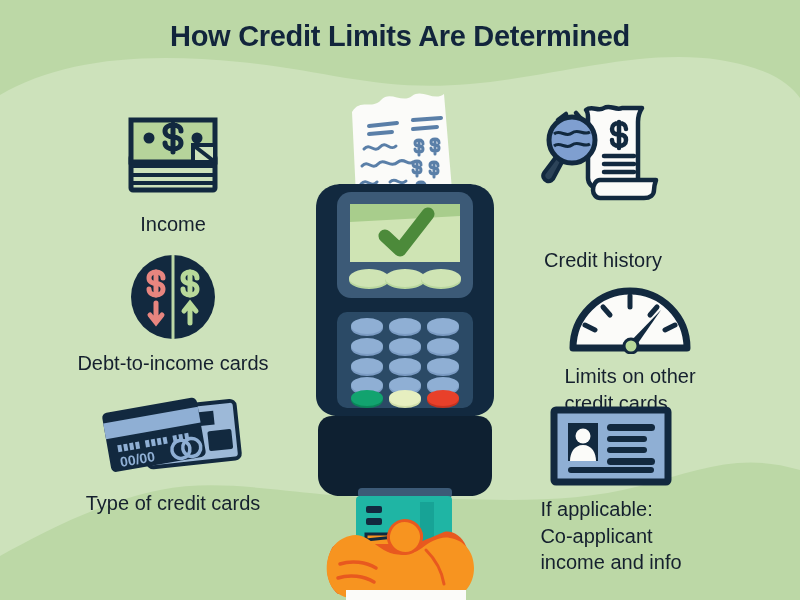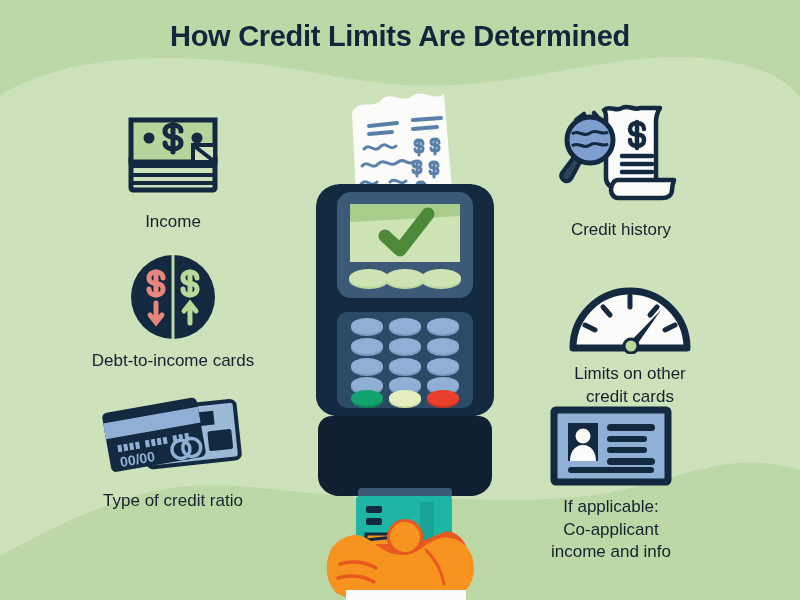--- a/index.html
+++ b/index.html
@@ -42,31 +42,31 @@
     align-items: center;
     z-index: 6;
   }
   .item .icon-wrap {
     display: flex;
     align-items: center;
     justify-content: center;
   }
   .item .caption {
     margin-top: 9px;
-    text-align: center;
-    font-size: 17px;
+    text-align: left;
+    font-size: 20px;
     line-height: 1.33;
     color: #15202e;
     white-space: pre-line;
   }
 
   #item-income        { left: 58px;  top: 112px; }
   #item-dti           { left: 58px;  top: 253px; }
   #item-cardtype      { left: 58px;  top: 395px; }
-  #item-history       { left: 506px; top: 100px; }
+  #item-history       { left: 488px; top: 100px; gap: 28px; }
   #item-limits        { left: 515px; top: 284px; }
   #item-coapplicant   { left: 496px; top: 405px; }
 
   #terminal-scene {
     position: absolute;
     left: 280px;
     top: 78px;
     width: 250px;
     height: 522px;
     z-index: 4;
@@ -153,21 +153,21 @@
             <rect x="74" y="44" width="4" height="7"></rect>
             <rect x="80" y="44" width="4" height="7"></rect>
             <rect x="86" y="44" width="4" height="7"></rect>
           </g>
           <text x="18" y="66" fill="#8fafd4" font-family="Liberation Sans, sans-serif" font-size="14" font-weight="bold">00/00</text>
           <circle cx="80" cy="59" r="9" fill="none" stroke="#8fafd4" stroke-width="3.5"></circle>
           <circle cx="91" cy="59" r="9" fill="none" stroke="#8fafd4" stroke-width="3.5"></circle>
         </g>
       </svg>
     </div>
-    <div class="caption">Type of credit ratio</div>
+    <div class="caption">Type of credit cards</div>
   </div>
 
   <div class="item" id="item-history">
     <div class="icon-wrap">
       <svg width="130" height="110" viewBox="0 0 130 110">
         <path d="M48,10 C54,5 60,12 66,8 C72,4 78,11 84,8 L104,8 C104,8 100,14 100,22 L100,82 C100,82 104,88 110,88 L60,88 C54,88 50,83 50,78 L50,18 C50,14 49,11 48,10 Z" fill="#fbfbf9" stroke="#12293f" stroke-width="4.5" stroke-linejoin="round"></path>
         <path d="M62,80 L118,80 C118,80 116,86 116,90 C116,95 112,98 106,98 L62,98 C58,98 55,94 55,90 C55,85 58,80 62,80 Z" fill="#fbfbf9" stroke="#12293f" stroke-width="4.5" stroke-linejoin="round"></path>
         <path d="M81,22 L81,48 M88,29 C88,25 85,23 81,23 C77,23 74,25 74,29 C74,33 77,34.5 81,34.5 C85,34.5 88,36 88,40 C88,44 85,46 81,46 C77,46 74,44 74,40" stroke="#12293f" stroke-width="4.5" fill="none" stroke-linecap="round"></path>
         <g stroke="#12293f" stroke-width="4.5" stroke-linecap="round">
           <line x1="66" y1="56" x2="96" y2="56"></line>

